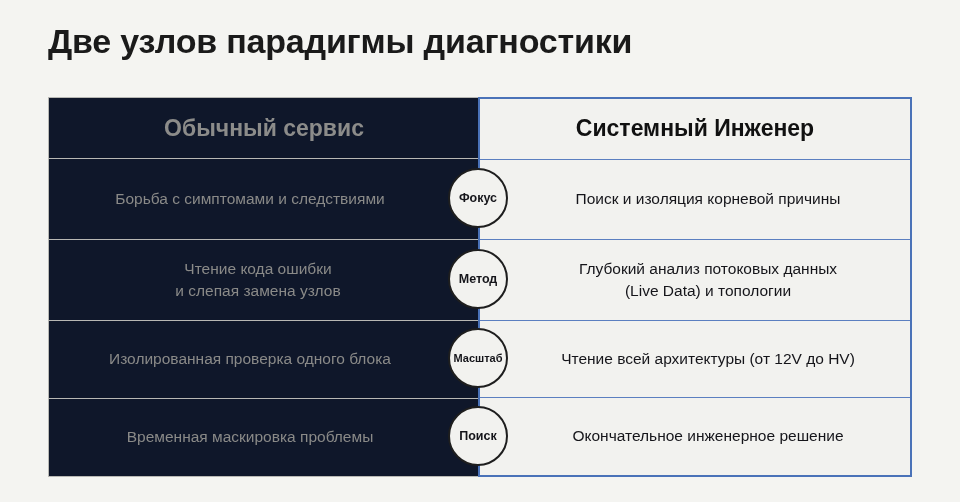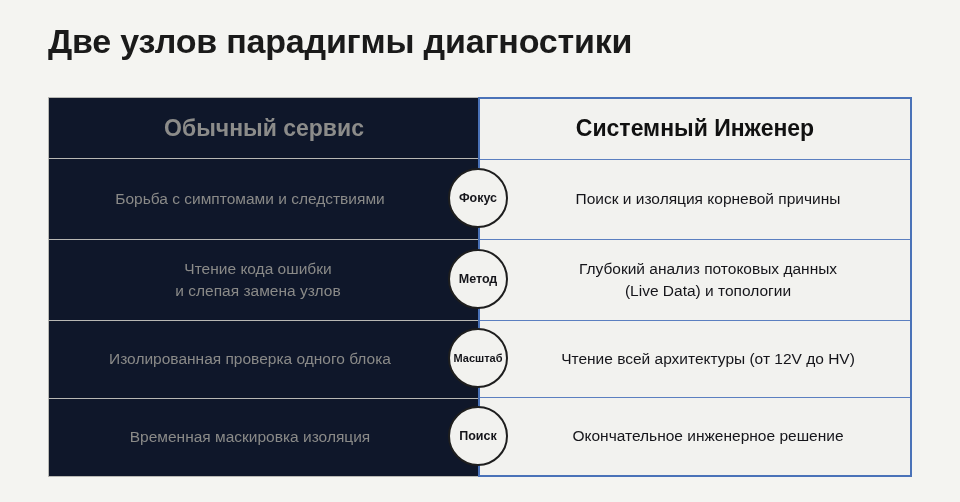--- a/index.html
+++ b/index.html
@@ -162,21 +162,21 @@
           <span>Чтение кода ошибки</span><br>
           <span>и слепая замена узлов</span>
         </span>
       </div>
 
       <div class="cell h-r3">
         <span class="body-left">Изолированная проверка одного блока</span>
       </div>
 
       <div class="cell h-r4">
-        <span class="body-left">Временная маскировка изоляция</span>
+        <span class="body-left">Временная маскировка проблемы</span>
       </div>
     </div>
   </div>
 
   <div class="col col-right">
     <div class="cells">
       <div class="cell h-head">
         <span class="head-right">Системный Инженер</span>
       </div>
 

